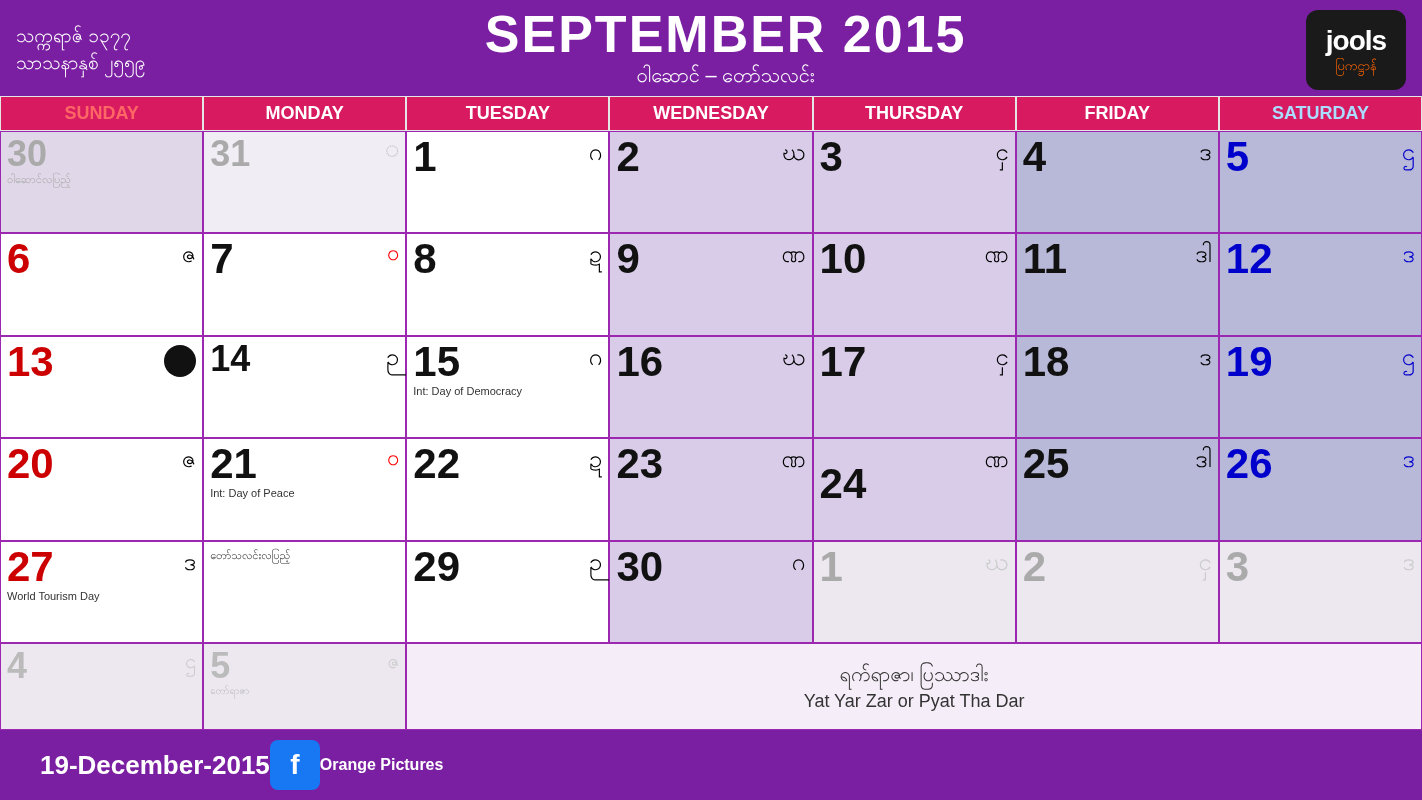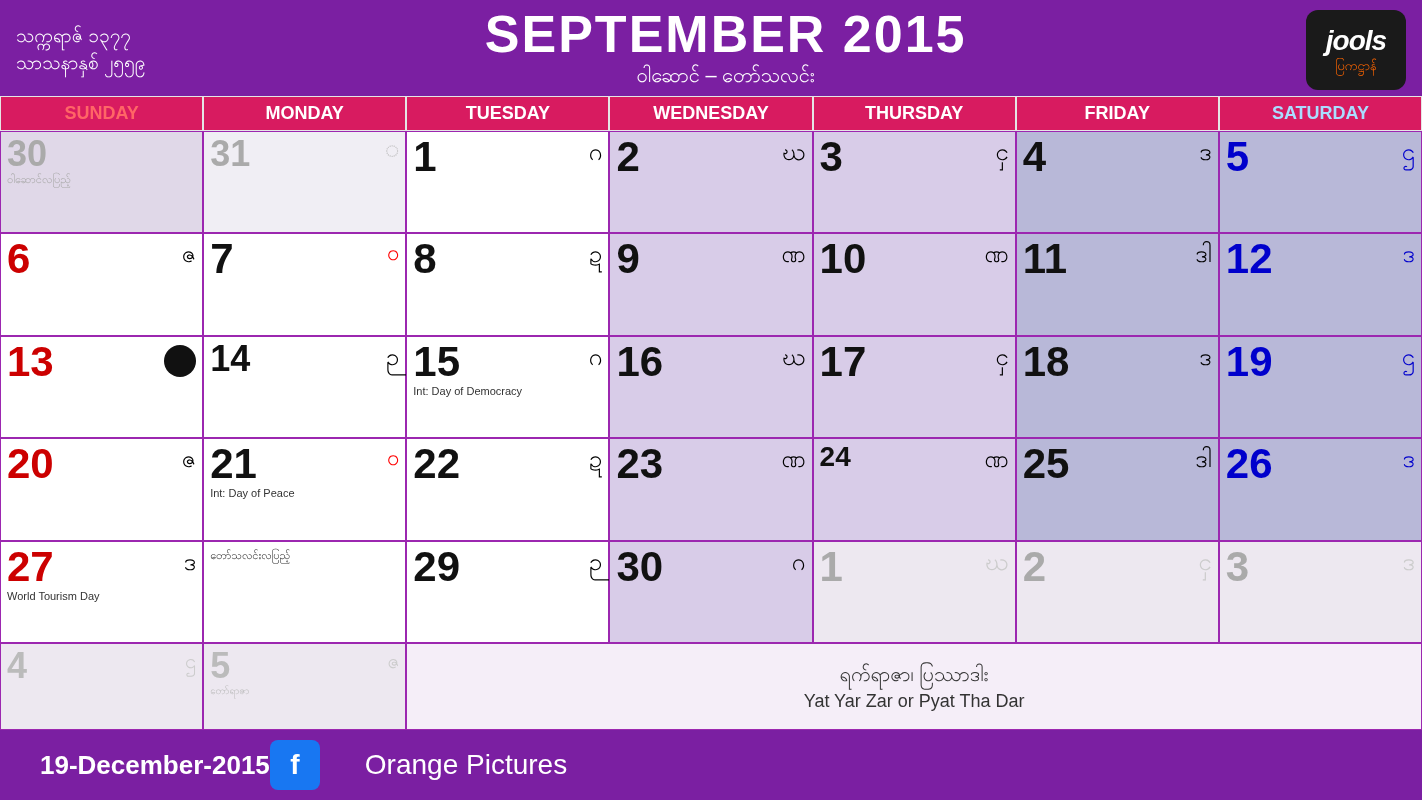--- a/index.html
+++ b/index.html
@@ -60,21 +60,20 @@
       border-radius: 12px;
       display: flex;
       align-items: center;
       justify-content: center;
       flex-direction: column;
     }
     .header-right .logo-text {
       color: white;
       font-size: 28px;
       font-weight: bold;
-      font-style: italic;
       letter-spacing: -1px;
     }
     .header-right .logo-sub {
       color: #ff6600;
       font-size: 13px;
     }
     
     .day-headers {
       display: grid;
       grid-template-columns: repeat(7, 1fr);
@@ -153,23 +152,22 @@
       height: 50px;
       border-radius: 8px;
       display: flex;
       align-items: center;
       justify-content: center;
       font-size: 28px;
       font-weight: bold;
       color: white;
     }
     .bottom-brand {
-      font-size: 28px;
-      font-weight: normal;
-      margin-left: 45px;
+      font-size: 16px;
+      font-weight: bold;
     }
     .calendar-row {
       display: grid;
       grid-template-columns: repeat(7, 1fr);
     }
     
     .myanmar-char {
       font-size: 24px;
     }
   </style>
@@ -393,21 +391,21 @@
 
       <div class="cell" style="background:#d8cce8;">
         <div class="cell-top">
           <span class="cell-date black" style="font-size:42px;">23</span>
           <span class="myanmar-char">ဏ</span>
         </div>
       </div>
 
       <div class="cell" style="background:#d8cce8;">
         <div class="cell-top">
-          <span class="cell-date black" style="font-size:28px;">24</span>
+          <span class="cell-date black" style="font-size:42px;margin-top:20px;">24</span>
           <span class="myanmar-char">ဏ</span>
         </div>
       </div>
 
       <div class="cell" style="background:#b8b8d8;">
         <div class="cell-top">
           <span class="cell-date black" style="font-size:42px;">25</span>
           <span class="myanmar-char">ဒါ</span>
         </div>
       </div>

